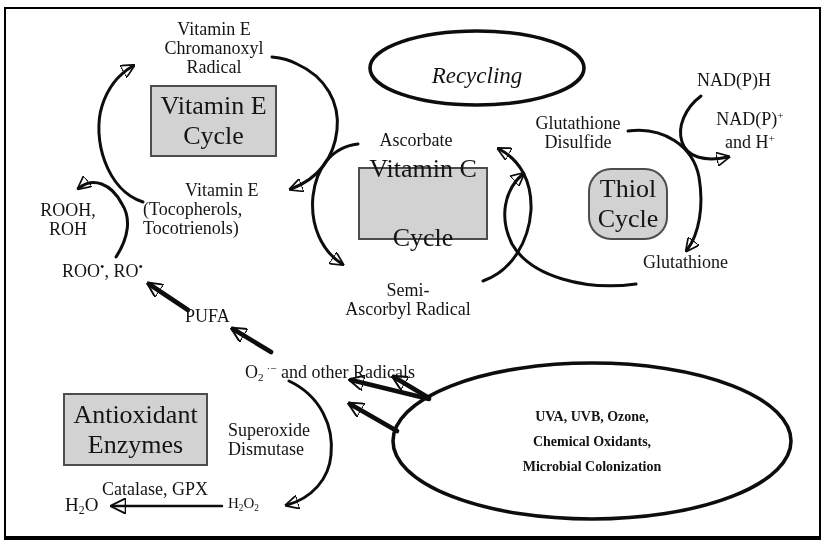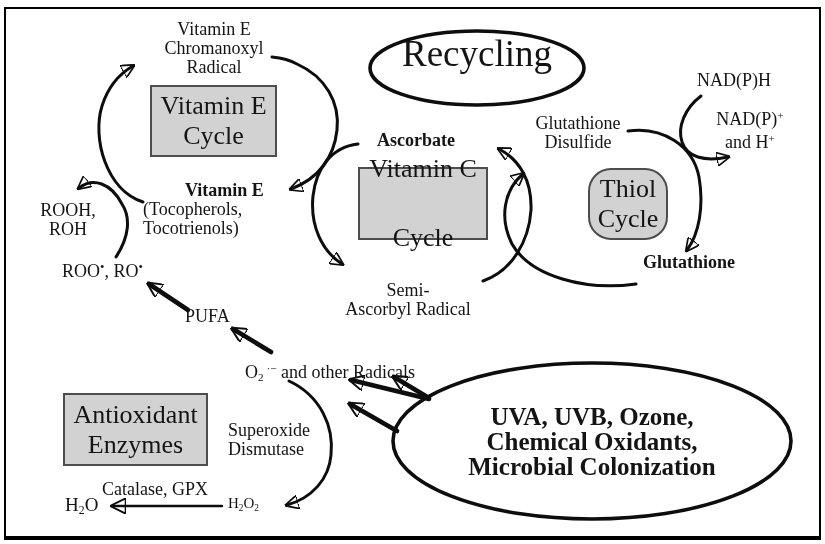--- a/index.html
+++ b/index.html
@@ -17,35 +17,35 @@
     border:2px solid var(--border);border-bottom-width:4px;pointer-events:none;
   }
   .arrows{position:absolute;left:0;top:0;}
   .arrows path{fill:none;stroke:var(--line);stroke-linecap:round;}
   .arrows .c{stroke-width:3;}
   .arrows .t{stroke-width:4.6;}
   .arrows .n{stroke-width:2.4;}
   .arrows ellipse{fill:none;stroke:var(--line);}
   .lbl{position:absolute;font-size:18px;line-height:19px;white-space:nowrap;}
   .ctr{text-align:center;transform:translateX(-50%);}
-  .bold{font-weight:bold;}
+  .bold{font-weight:normal;}
   .box{
     position:absolute;background:var(--box_fill);border:2px solid var(--box_border);
     display:flex;flex-direction:column;align-items:center;justify-content:center;
     font-size:26px;line-height:30px;text-align:center;
   }
   .recycling-text{
-    position:absolute;left:369px;top:16px;width:216px;height:74px;
+    position:absolute;left:369px;top:39px;width:216px;height:74px;
     display:flex;align-items:center;justify-content:center;
-    font-size:37px;
+    font-style:italic;font-size:23px;
   }
   .oxidants-text{
     position:absolute;left:392px;top:363px;width:400px;height:156px;
     display:flex;flex-direction:column;align-items:center;justify-content:center;
-    font-weight:bold;font-size:25px;line-height:25px;font-family:"Liberation Serif","DejaVu Serif",serif;
+    font-weight:bold;font-size:14px;line-height:25px;font-family:"Liberation Serif","DejaVu Serif",serif;
   }
   sub{font-size:0.62em;vertical-align:-0.28em;}
   sup{font-size:0.62em;vertical-align:0.5em;}
   sup.dot{font-size:0.7em;}
   sup.gap{margin-left:3px;}
 </style>
 </head>
 <body>
 
 <div class="figure">

